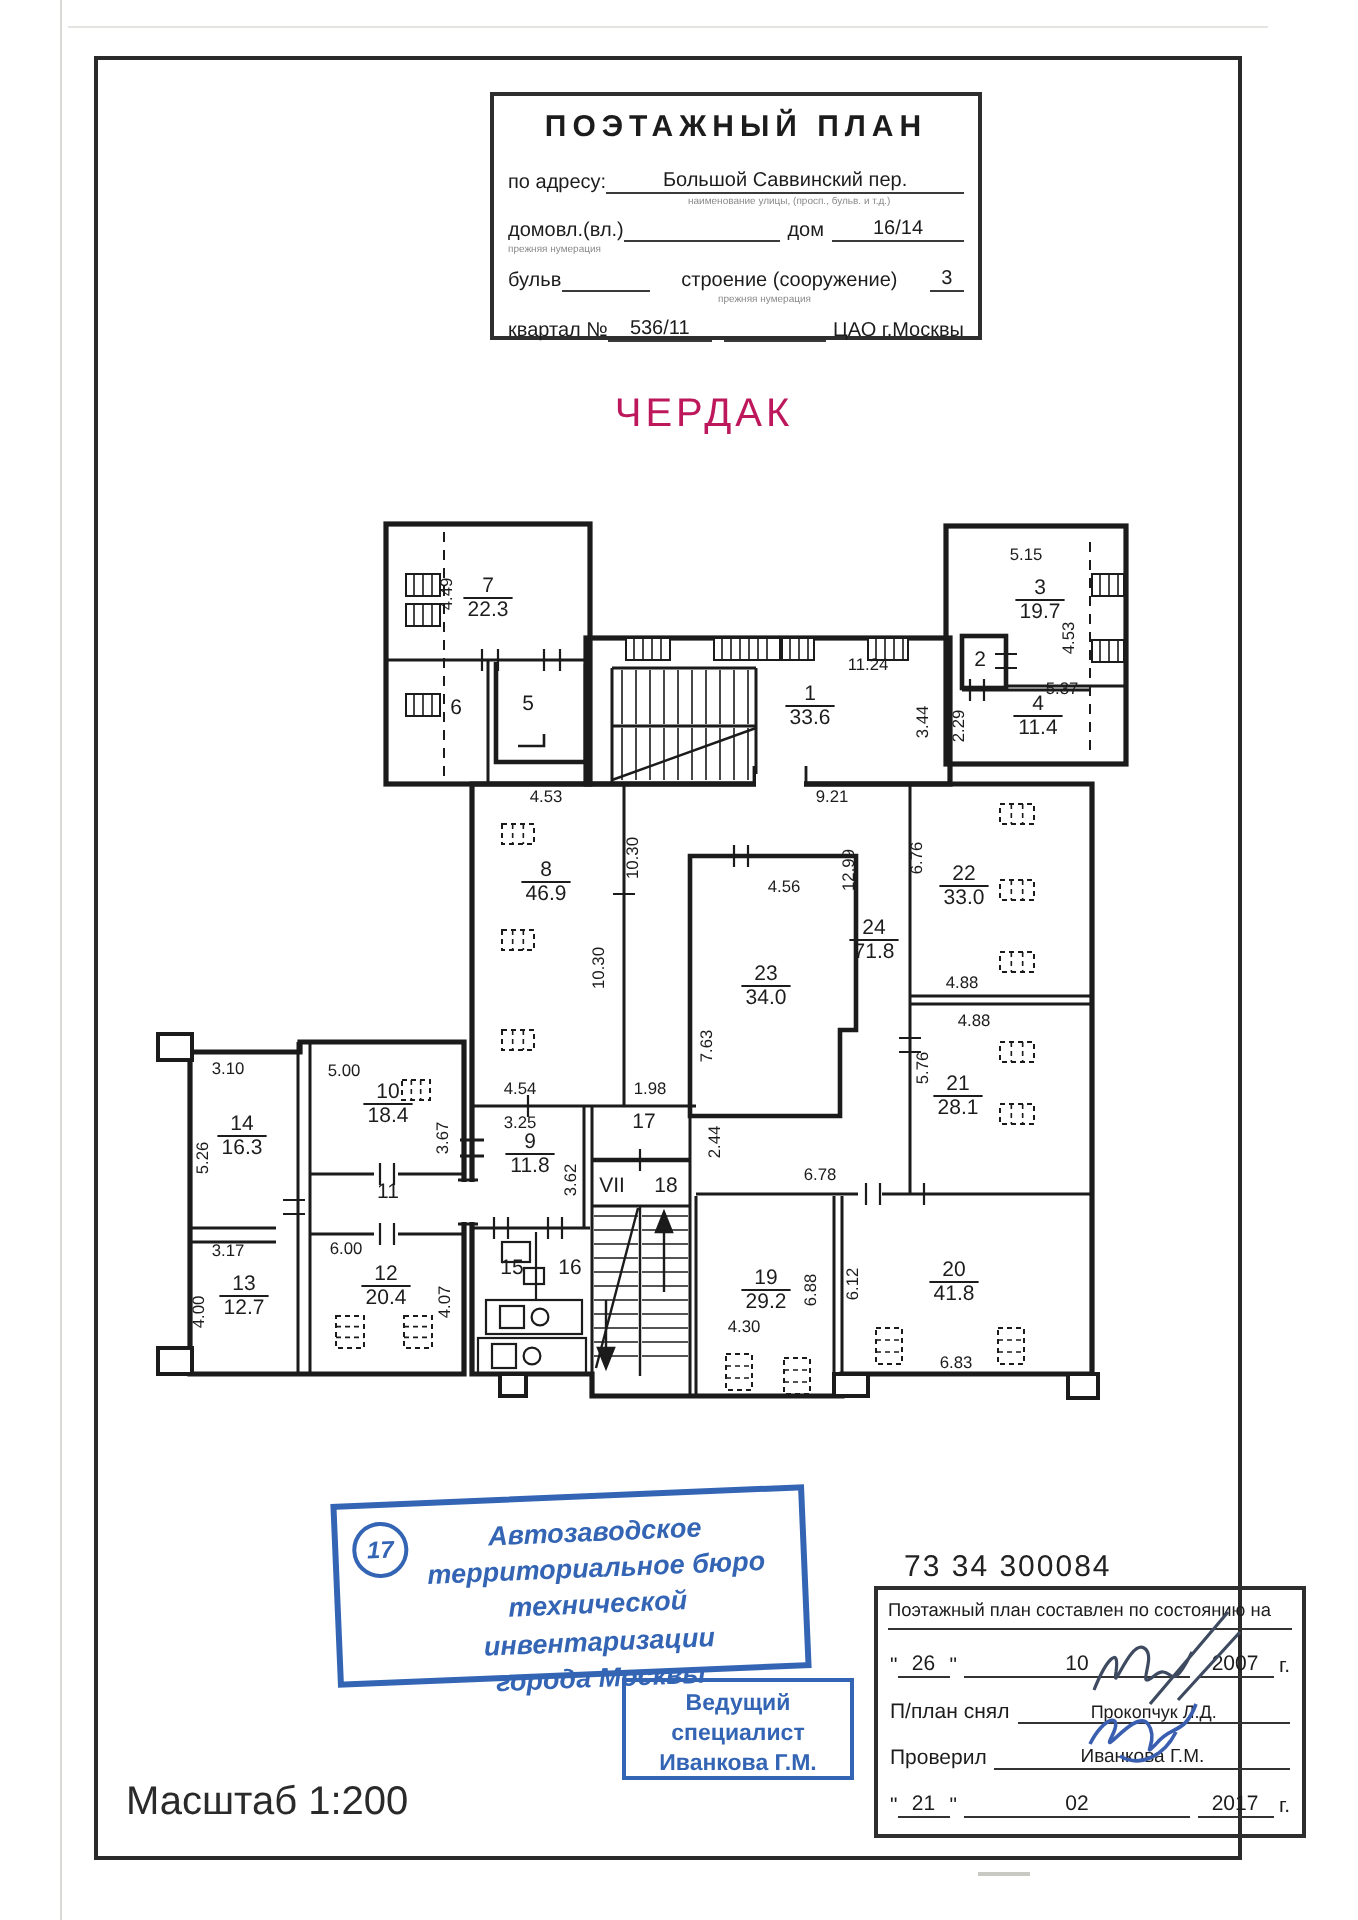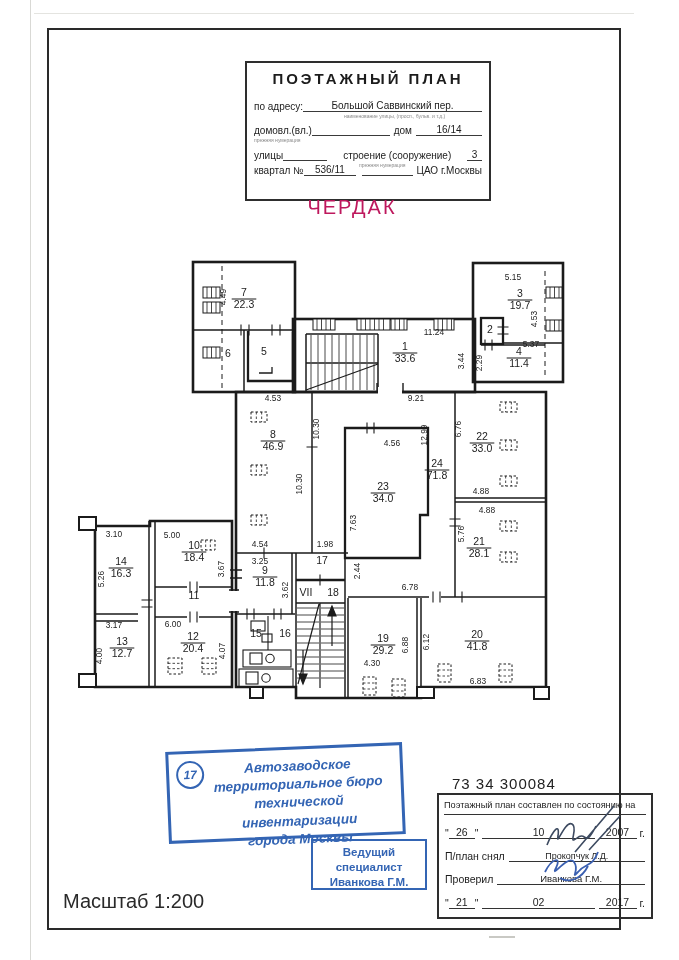--- a/index.html
+++ b/index.html
@@ -6,25 +6,25 @@
   #page{position:relative;width:679px;height:960px;background:#ffffff;overflow:hidden;
         font-family:"Liberation Sans",sans-serif;color:#1c1c1c;}
   .abs{position:absolute;}
   
   .crease-v{left:30px;top:0;width:1px;height:960px;background:#d9d9d5;}
   .crease-top{left:34px;top:13px;width:600px;height:1px;background:#e4e4e0;}
   .smudge{left:489px;top:936px;width:26px;height:2px;background:#c9c9c4;}
   
   .page-border{left:47px;top:28px;width:570px;height:898px;border:2px solid #2a2a2a;}
   
-  .form{left:245px;top:61px;width:246px;height:140px;border:2px solid #2e2e2e;box-sizing:border-box;
+  .form{left:245px;top:46px;width:246px;height:124px;border:2px solid #2e2e2e;box-sizing:border-box;
         font-size:10px;}
   .form-title{text-align:center;margin-top:7px;font-size:15px;font-weight:bold;letter-spacing:3px;}
   .frow{display:flex;align-items:flex-end;margin:0 7px;position:relative;}
-  .r1{margin-top:13px;} .r2{margin-top:12px;} .r3{margin-top:13px;} .r4{margin-top:3px;}
+  .r1{margin-top:13px;} .r2{margin-top:12px;} .r3{margin-top:13px;} .r4{margin-top:13px;}
   .lab{white-space:nowrap;}
   .uline{border-bottom:1px solid #3a3a3a;text-align:center;white-space:nowrap;}
   .fill{flex:1;}
   .cap{position:absolute;font-size:5px;color:#8a8a8a;top:13px;white-space:nowrap;}
   
   .attic{left:352px;top:196px;transform:translateX(-50%);font-size:20px;letter-spacing:2px;color:#be185d;}
   
   svg.plan{position:absolute;left:0;top:0;}
   svg text{font-family:"Liberation Sans",sans-serif;}
   .rm{font-size:10.5px;text-anchor:middle;fill:#1c1c1c;}
@@ -69,21 +69,21 @@
       <span class="cap" style="left:90px;">наименование улицы, (просп., бульв. и т.д.)</span>
     </div>
     <div class="frow r2">
       <span class="lab">домовл.(вл.)</span>
       <span class="uline fill"></span>
       <span class="lab" style="margin:0 4px;">дом</span>
       <span class="uline" style="width:66px;">16/14</span>
       <span class="cap" style="left:0;">прежняя нумерация</span>
     </div>
     <div class="frow r3">
-      <span class="lab">улицы</span>
+      <span class="lab">бульв</span>
       <span class="uline" style="width:44px;"></span>
       <span class="lab" style="margin:0 16px;">строение (сооружение)</span>
       <span class="uline fill">3</span>
       <span class="cap" style="left:105px;">прежняя нумерация</span>
     </div>
     <div class="frow r4">
       <span class="lab">квартал №</span>
       <span class="uline" style="width:52px;margin-right:6px;">536/11</span>
       <span class="uline fill"></span>
       <span class="lab" style="margin-left:4px;">ЦАО г.Москвы</span>

